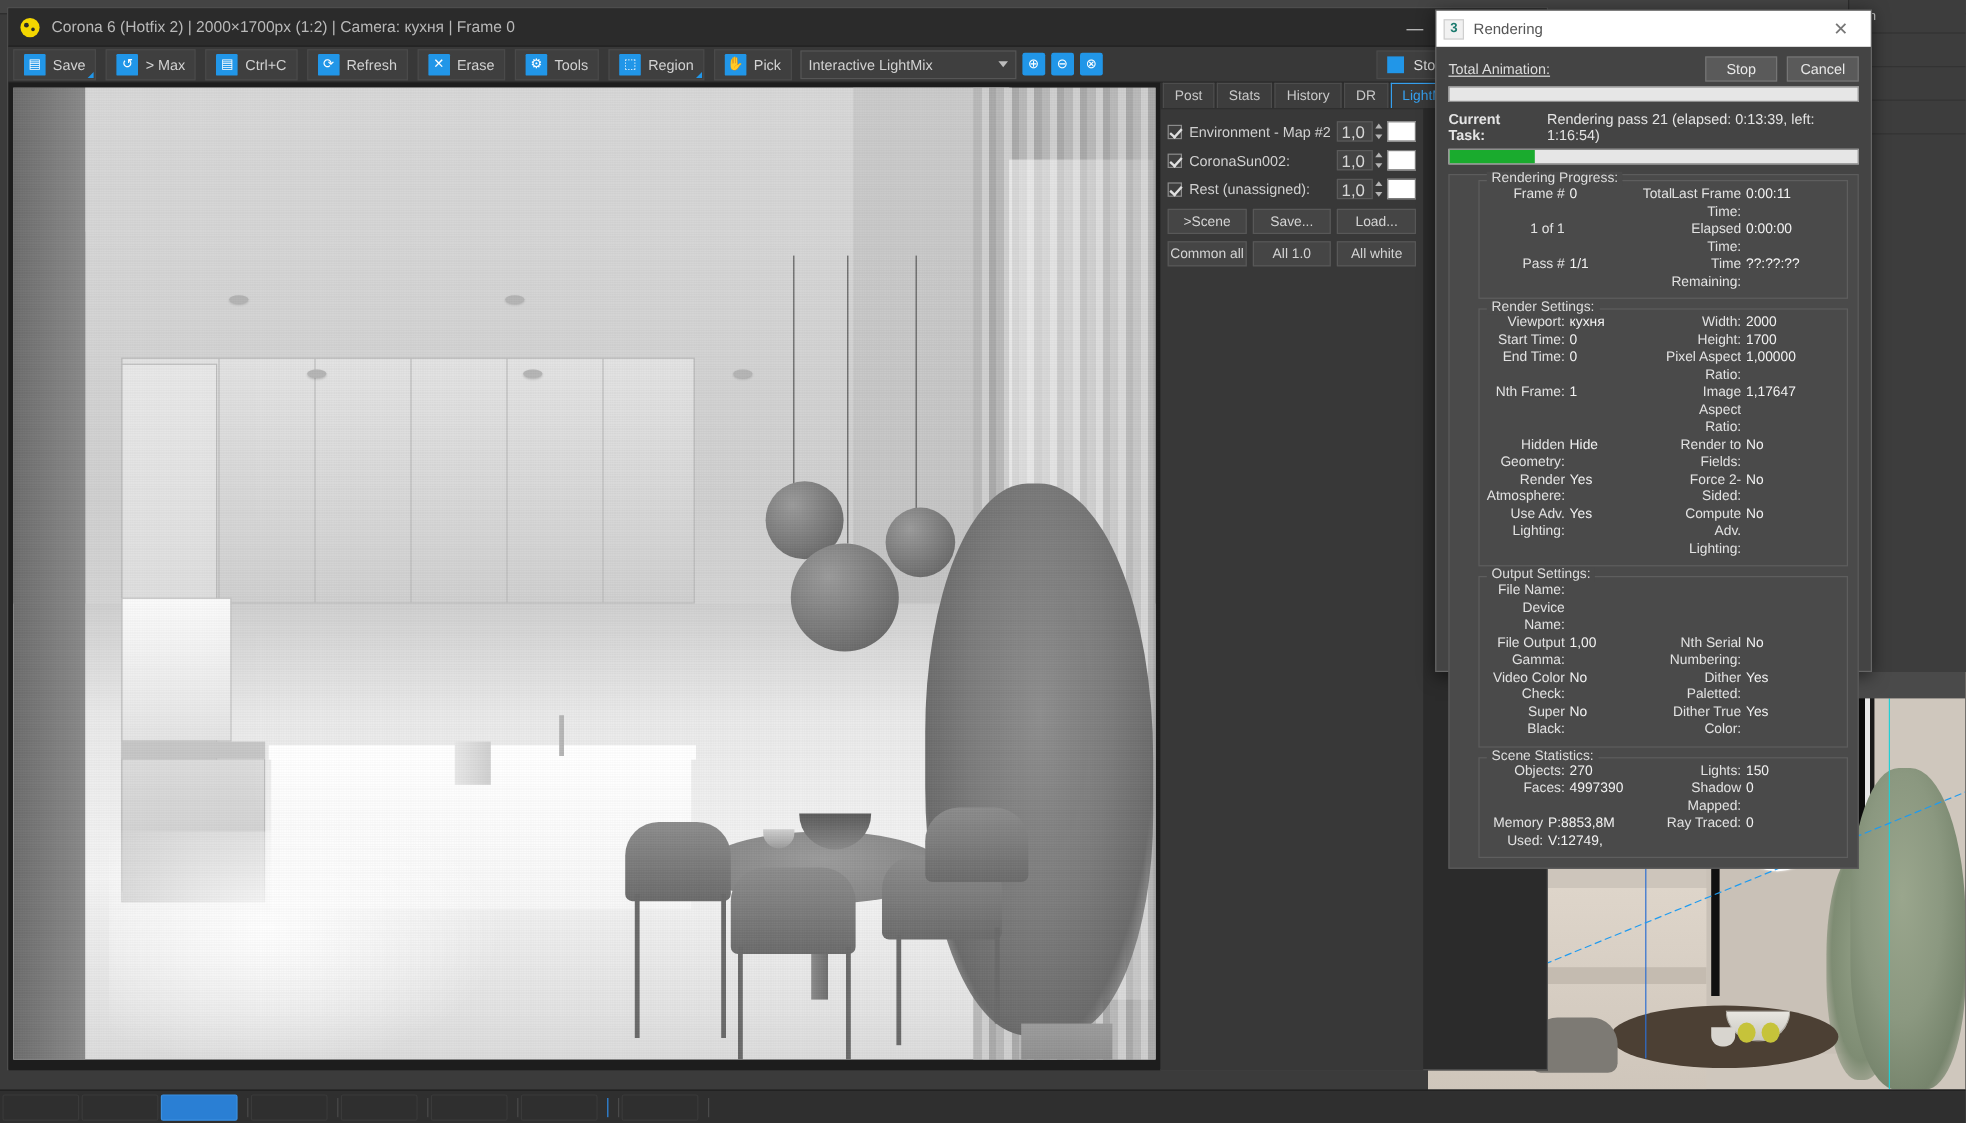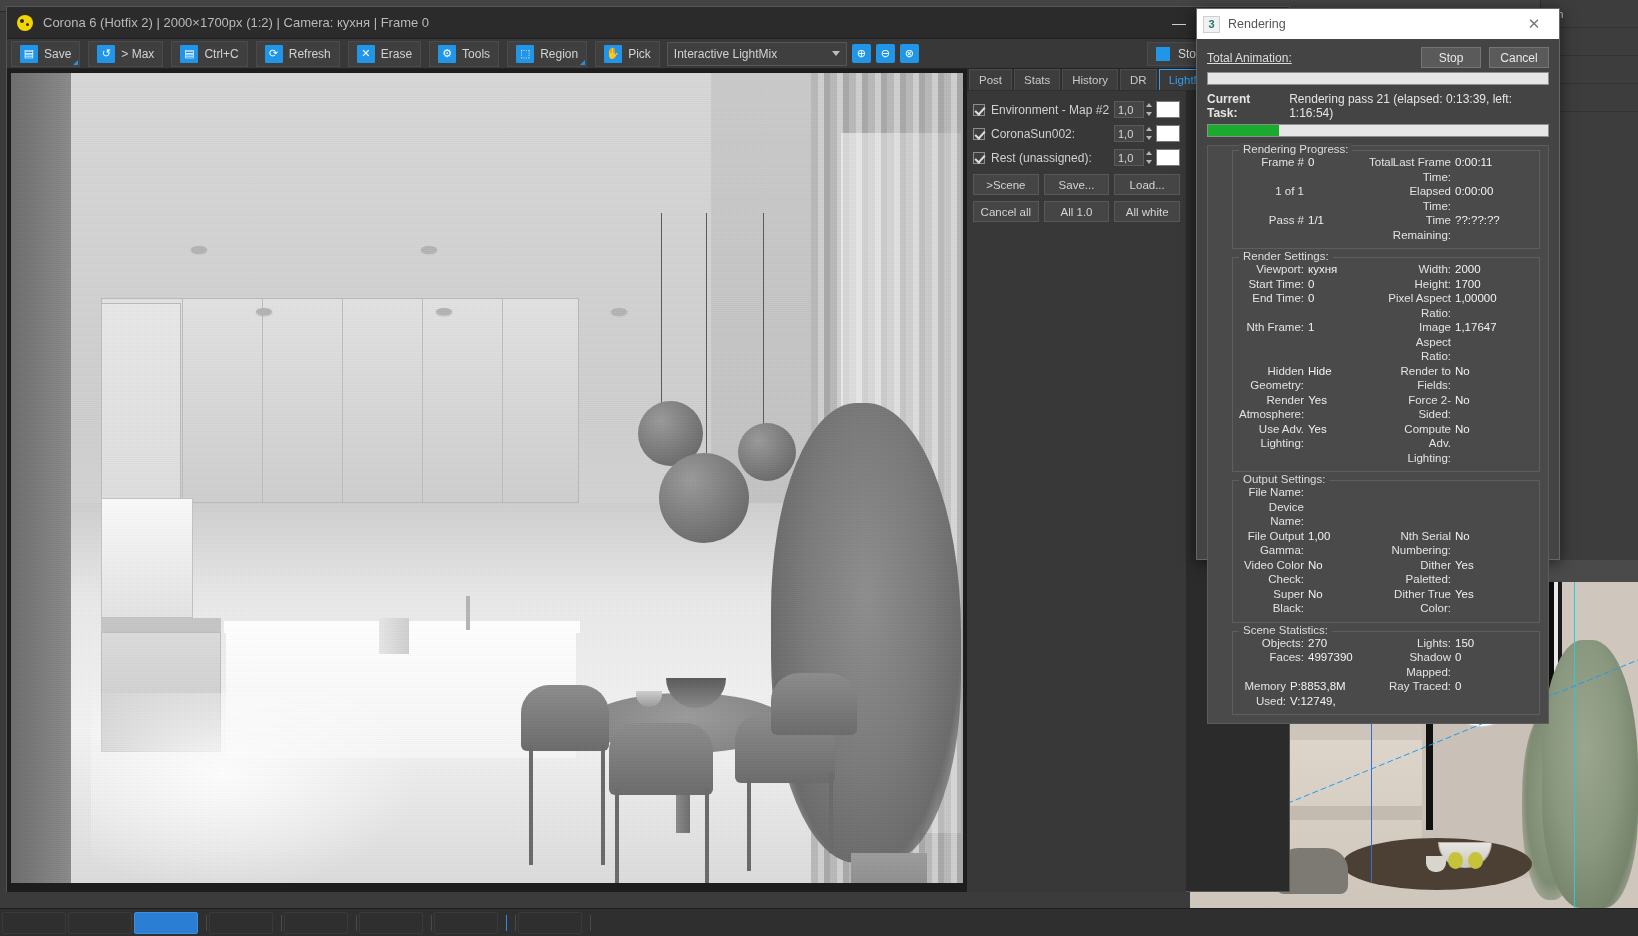--- a/index.html
+++ b/index.html
@@ -179,21 +179,21 @@
       color:#c9c9c9; background:#3d3d3d; border:1px solid #4d4d4d; border-bottom:none; margin-right:2px; }
   .stab.active { background:#3a3a3a; color:#36a0ef; border-color:#36a0ef; }
   .side-inner { padding:8px 6px 6px 6px; }
   .lm-row { display:flex; align-items:center; height:21px; margin-bottom:3px; }
   .lm-check { width:12px; height:12px; border:1px solid #8c8c8c; background:#3f3f3f;
       margin-right:6px; position:relative; flex:none; }
   .lm-check.on::after { content:""; position:absolute; left:3px; top:0px; width:4px; height:8px;
       border:solid #e0e0e0; border-width:0 2px 2px 0; transform:rotate(42deg); }
   .lm-label { flex:1; color:#d0d0d0; font-size:12px; white-space:nowrap; overflow:hidden; }
   .lm-spin { width:30px; height:17px; background:#454545; border:1px solid #5a5a5a;
-      color:#d6d6d6; font-size:11px; display:flex; align-items:center; padding-left:3px; }
+      color:#d6d6d6; font-size:14px; display:flex; align-items:center; padding-left:3px; }
   .lm-arrows { width:9px; height:17px; display:flex; flex-direction:column;
       justify-content:space-around; align-items:center; margin-right:3px; }
   .lm-arrows i { border-left:3px solid transparent; border-right:3px solid transparent; }
   .lm-arrows i.up { border-bottom:4px solid #b4b4b4; }
   .lm-arrows i.dn { border-top:4px solid #b4b4b4; }
   .lm-swatch { width:24px; height:17px; background:#fff; border:1px solid #7a7a7a; }
   .lm-btns { display:flex; gap:5px; margin-top:6px; }
   .lmb { flex:1; height:21px; background:#454545; border:1px solid #585858; color:#d4d4d4;
       font-size:11.5px; display:flex; align-items:center; justify-content:center; }
 
@@ -483,21 +483,21 @@
               </span>
             <span class="lm-swatch"></span>
           </div>
 
           <div class="lm-btns">
             <div class="lmb">&gt;Scene</div>
             <div class="lmb">Save...</div>
             <div class="lmb">Load...</div>
           </div>
           <div class="lm-btns">
-            <div class="lmb">Cancel all</div>
+            <div class="lmb">Common all</div>
             <div class="lmb">All 1.0</div>
             <div class="lmb">All white</div>
           </div>
         </div>
       </div>
     </div>
   </div>
 
   <div class="rdlg">
     <div class="rdlg-title">

